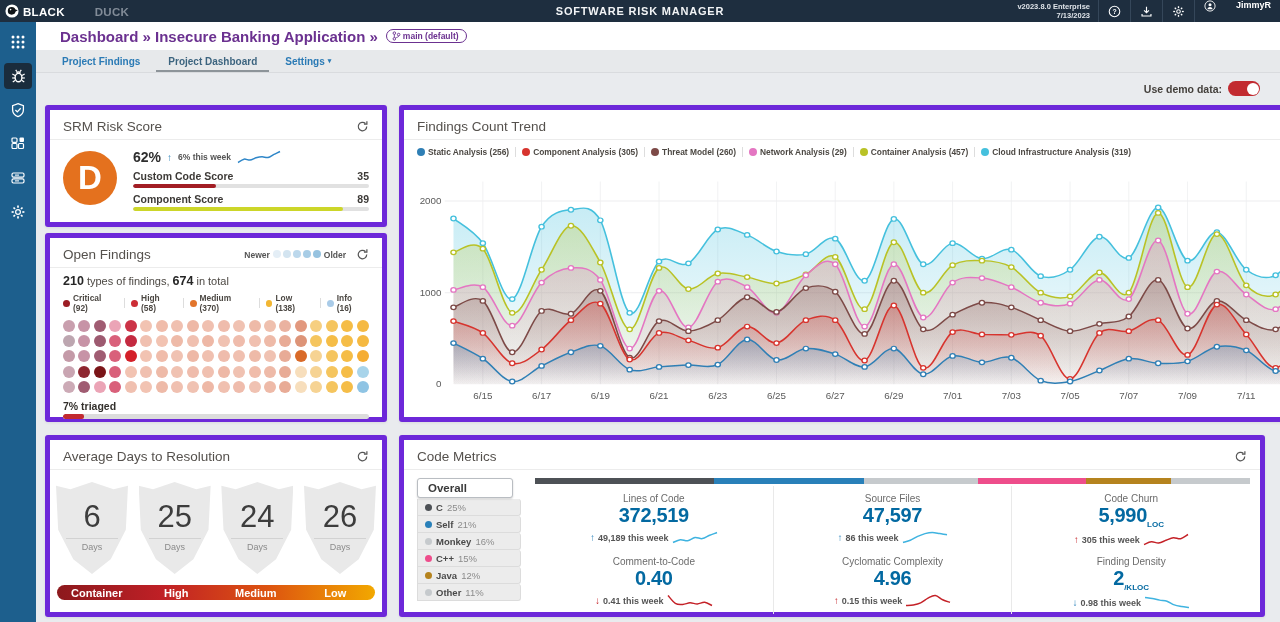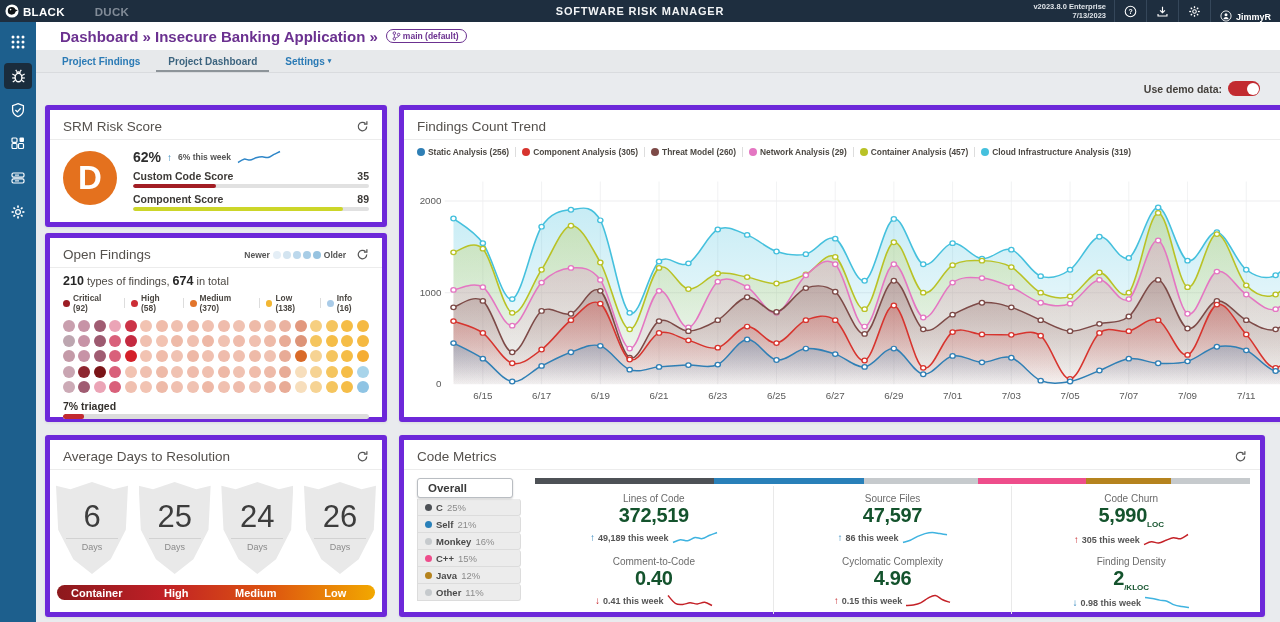--- a/index.html
+++ b/index.html
@@ -10,21 +10,21 @@
   .topbar{position:absolute;left:0;top:0;width:1280px;height:22px;background:#1e2e3f;
     display:flex;align-items:center;color:#fff;z-index:30;}
   .brand{display:flex;align-items:center;gap:4px;margin-left:5px;}
   .brand-black{font-size:11.5px;font-weight:bold;letter-spacing:.3px;color:#fff;}
   .brand-duck{font-size:11.5px;font-weight:bold;letter-spacing:.3px;color:#828c98;padding-left:30px;}
   .app-title{position:absolute;left:0;right:0;text-align:center;font-size:11px;font-weight:bold;
     letter-spacing:.8px;color:#f2f4f6;pointer-events:none;}
   .tb-right{margin-left:auto;display:flex;align-items:center;height:100%;}
   .tb-meta{font-size:7.5px;line-height:1.25;text-align:right;color:#dfe4e9;font-weight:bold;padding:0 8px;}
   .tb-btn{height:100%;display:flex;align-items:center;padding:0 9px;border-left:1px solid #35475a;cursor:pointer;}
-  .tb-user{font-size:9px;font-weight:bold;display:flex;gap:4px;align-items:flex-end;}
+  .tb-user{font-size:9px;font-weight:bold;display:flex;gap:20px;align-items:flex-start;}
 
   
   .sidebar{position:absolute;left:0;top:22px;width:36px;height:600px;background:#1d5f8d;z-index:20;
     display:flex;flex-direction:column;align-items:center;padding-top:7px;gap:8px;}
   .side-item{width:28px;height:26px;border-radius:4px;display:flex;align-items:center;justify-content:center;cursor:pointer;}
   .side-item.active{background:#1a2c3c;}
 
   
   .crumb-row{position:absolute;left:36px;top:22px;right:0;height:28px;background:#fff;
     display:flex;align-items:center;padding-left:24px;gap:8px;}
@@ -61,21 +61,21 @@
   .srm-top{display:flex;align-items:center;gap:6px;}
   .srm-pct{font-size:14px;font-weight:bold;color:#2e2e2e;}
   .delta-arrow{font-size:10px;font-weight:bold;}
   .delta-text{font-size:8.5px;font-weight:bold;color:#555;}
   .score-row{display:flex;justify-content:space-between;font-size:10.5px;font-weight:bold;color:#3d3a37;margin-top:5px;}
   .bar-track{height:4px;background:#e1e1e1;border-radius:2px;margin-top:2px;overflow:hidden;}
   .bar-fill{height:100%;border-radius:2px;}
 
   
   #card-open{left:45px;top:233px;width:342px;height:189px;}
-  .age-scale{display:flex;align-items:center;gap:3px;font-size:8.5px;color:#555;font-weight:bold;}
+  .age-scale{display:flex;align-items:flex-start;gap:3px;font-size:8.5px;color:#555;font-weight:bold;}
   .age-dot{width:8px;height:8px;border-radius:50%;}
   .of-body{padding:6px 13px 0;}
   .of-summary{font-size:11px;color:#4c4843;}
   .of-summary b{font-size:12.5px;color:#262626;}
   .of-legend{display:flex;align-items:center;margin-top:5px;}
   .leg-item{display:flex;align-items:center;gap:3px;font-size:8.4px;font-weight:bold;color:#4c4843;}
   .leg-dot{width:7px;height:7px;border-radius:50%;}
   .leg-sep{width:1px;height:10px;background:#ddd;margin:0 6px;}
   .dot-grid{display:grid;grid-template-columns:repeat(20,1fr);gap:3.2px;margin-top:7px;}
   .gdot{width:12px;height:12px;border-radius:50%;}
@@ -112,21 +112,21 @@
   .lang-dot{width:7px;height:7px;border-radius:50%;flex:none;}
   .lang-name{font-weight:bold;color:#4a4a4a;}
   .lang-pct{color:#8b8b8b;}
   .cm-right{flex:1;margin-left:4px;}
   .stack-bar{height:6px;display:flex;overflow:hidden;}
   .metric-cols{display:flex;margin-top:2px;}
   .metric-col{flex:1;padding-top:2px;}
   .metric-col + .metric-col{border-left:1px solid #e9e9e9;}
   .metric{text-align:center;margin-top:5px;height:58px;}
   .m-label{font-size:10px;color:#6b6b6b;}
-  .m-value{font-size:20px;font-weight:bold;color:#14532d;letter-spacing:-.3px;line-height:1.15;}
+  .m-value{font-size:20px;font-weight:bold;color:#0369a1;letter-spacing:-.3px;line-height:1.15;}
   .m-unit{font-size:8px;font-weight:bold;vertical-align:sub;letter-spacing:0;}
   .m-delta{display:inline-flex;align-items:center;gap:3px;margin-top:1px;}
   .m-delta .delta-text{font-size:9px;}
 </style>
 </head>
 <body>
 
 <div class="topbar">
   <div class="brand">
     <svg width="14" height="14" viewBox="0 0 16 16">

